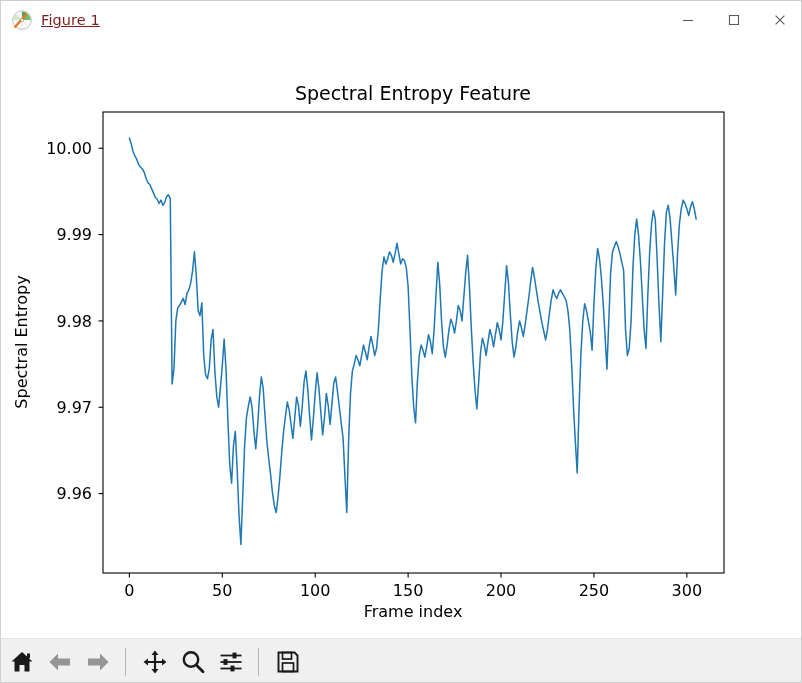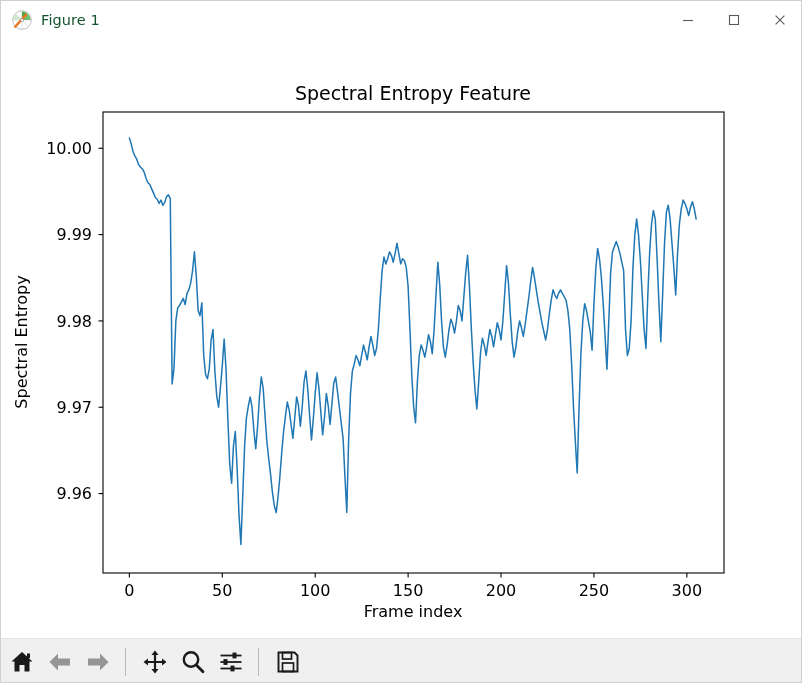--- a/index.html
+++ b/index.html
@@ -35,23 +35,24 @@
   .title-icon {
     width: 22px;
     height: 22px;
     margin-left: 10px;
     margin-right: 8px;
     flex: 0 0 auto;
   }
   .title-text {
     font-family: "DejaVu Sans", sans-serif;
     font-size: 14.5px;
-    color: #14532d;
+    color: #7f1d1d;
     letter-spacing: 0.1px;
     white-space: nowrap;
+    text-decoration: underline;
   }
   .win-buttons {
     position: absolute;
     right: 0; top: 0;
     height: 38px;
     display: flex;
   }
   .win-btn {
     width: 46px;
     height: 38px;

